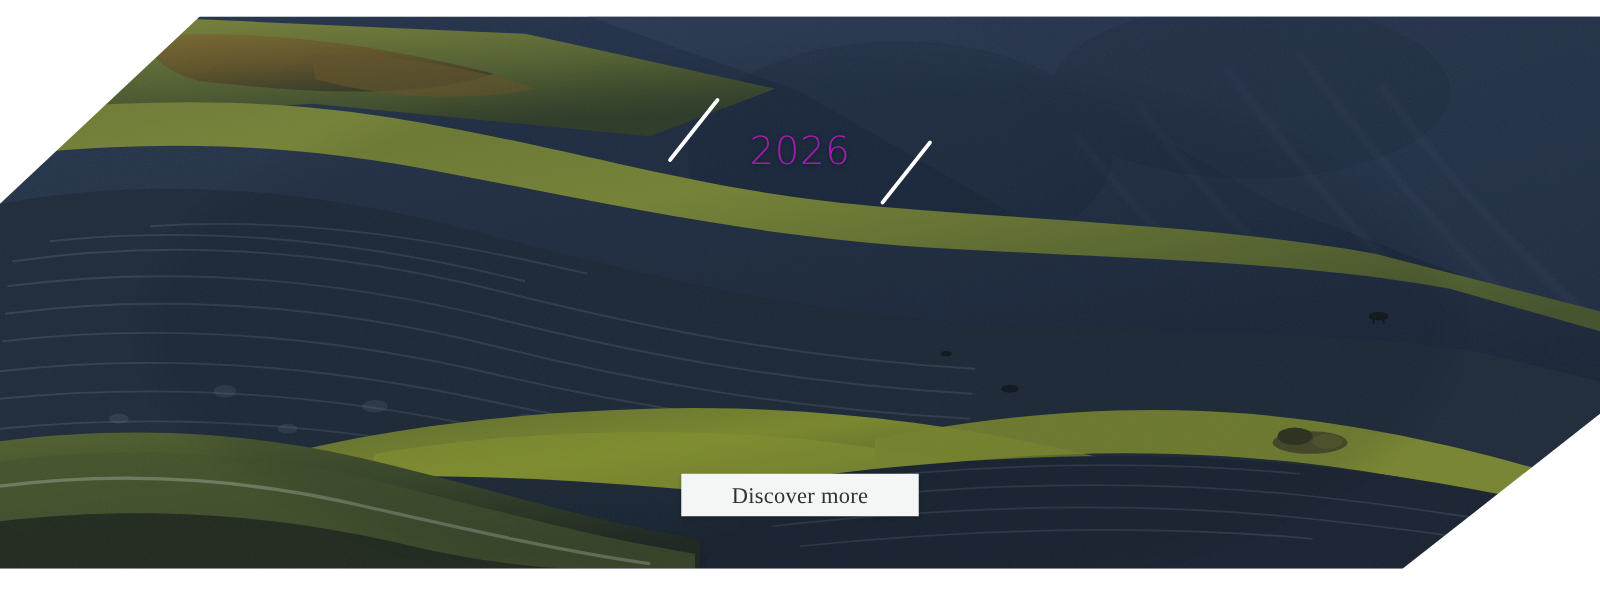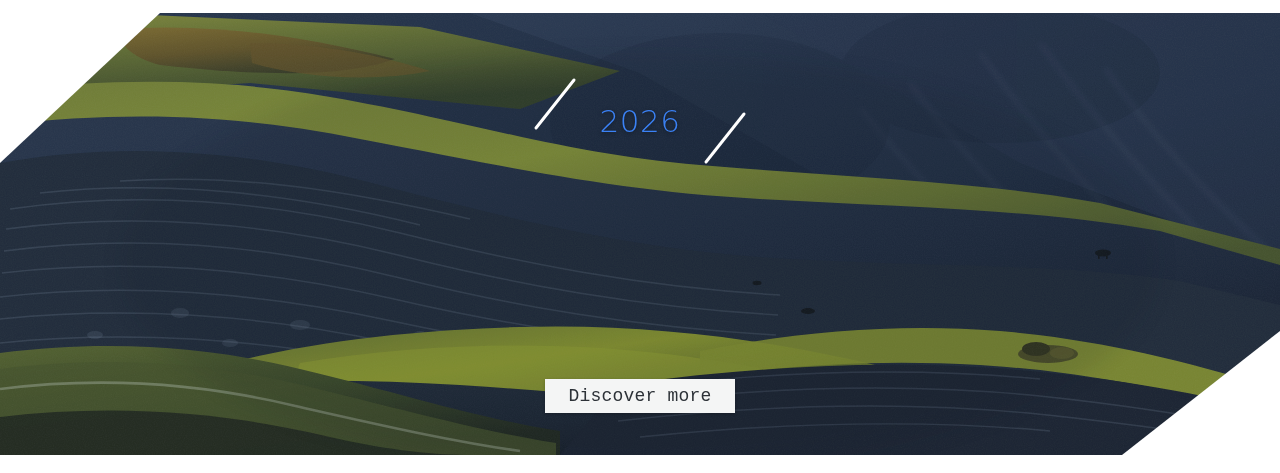--- a/index.html
+++ b/index.html
@@ -71,21 +71,21 @@
     flex: 0 0 auto;
   }
   .slash-left { margin-right: 22px; margin-top: -34px; }
   .slash-right { margin-left: 22px; margin-top: 34px; }
 
   .year {
     font-family: "DejaVu Sans", sans-serif;
     font-size: 31px;
     font-weight: 300;
     letter-spacing: 0.5px;
-    color: #3b82f6;
+    color: #a21caf;
     text-shadow: 0 1px 4px rgba(0,0,0,0.45);
     line-height: 1;
     white-space: nowrap;
   }
 
   .headline {
     position: absolute;
     left: 0;
     top: 160px;
     width: 1280px;
@@ -114,21 +114,21 @@
     display: inline-flex;
     align-items: center;
     justify-content: center;
     min-width: 190px;
     height: 34px;
     padding: 0 10px;
     background: #f4f5f5;
     border: 0;
     border-radius: 0;
     color: #2d3238;
-    font-family: Liberation Mono, monospace;
+    font-family: Liberation Serif, serif;
     font-size: 18px;
     font-weight: 400;
     letter-spacing: 0.2px;
     cursor: pointer;
     box-shadow: 0 1px 3px rgba(0,0,0,0.22);
   }
 </style>
 </head>
 <body>
 

